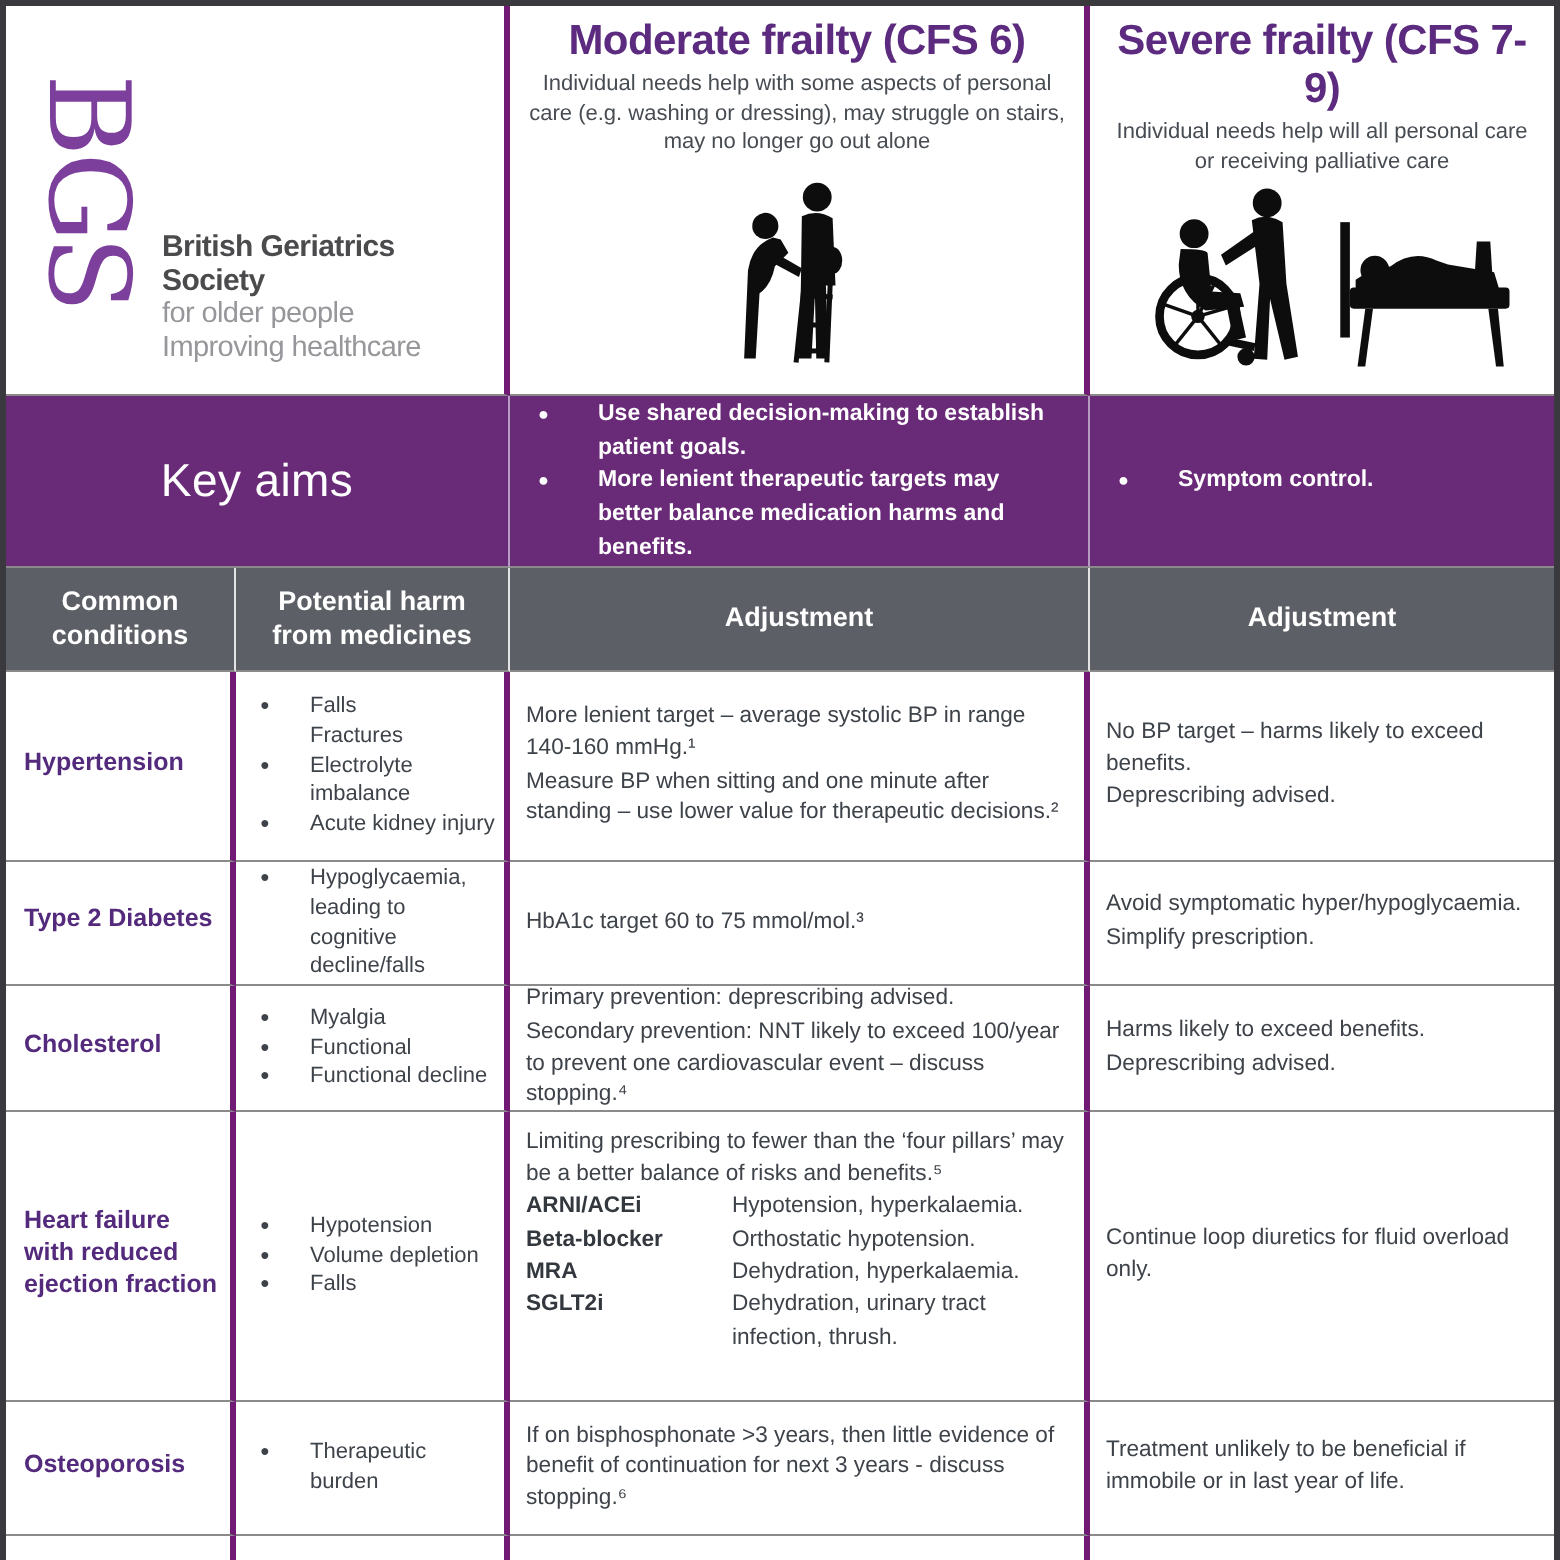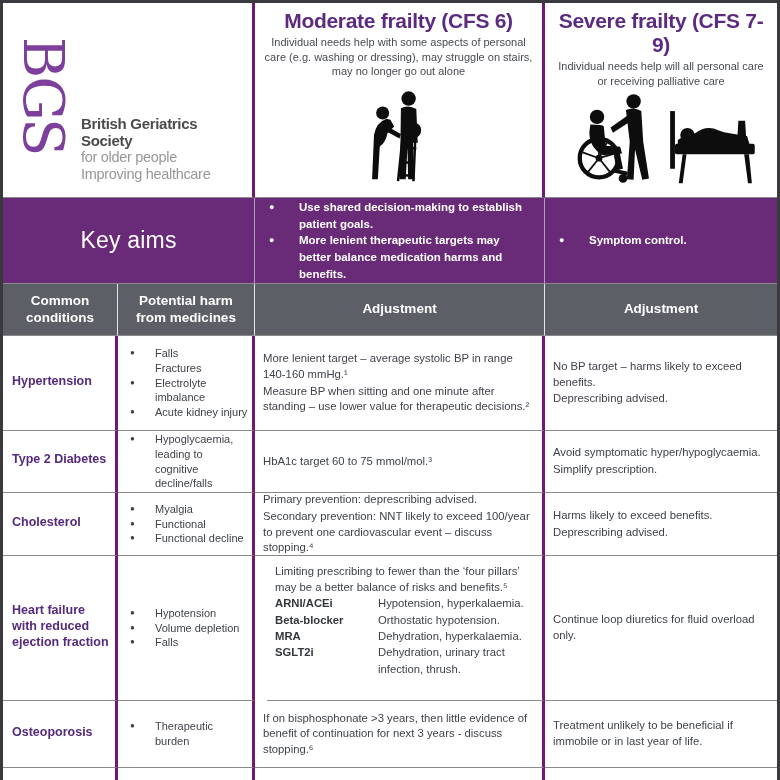--- a/index.html
+++ b/index.html
@@ -262,21 +262,21 @@
       </div>
     <div class="harm">
         <span class="dot">●</span>
         <span class="bt">Volume depletion</span>
       </div>
     <div class="harm">
         <span class="dot">●</span>
         <span class="bt">Falls</span>
       </div>
   </div>
-  <div class="cell adj" style="padding-top:8px;margin-left:12px;">
+  <div class="cell adj" style="padding-top:8px;">
     <div class="para hf-intro">Limiting prescribing to fewer than the ‘four pillars’ may be a better balance of risks and benefits.⁵</div>
     <div class="drugtable">
       <div class="drugrow">
         <span class="drugname">ARNI/ACEi</span>
         <span class="drugfx">Hypotension, hyperkalaemia.</span>
       </div>
       <div class="drugrow">
         <span class="drugname">Beta-blocker</span>
         <span class="drugfx">Orthostatic hypotension.</span>
       </div>

